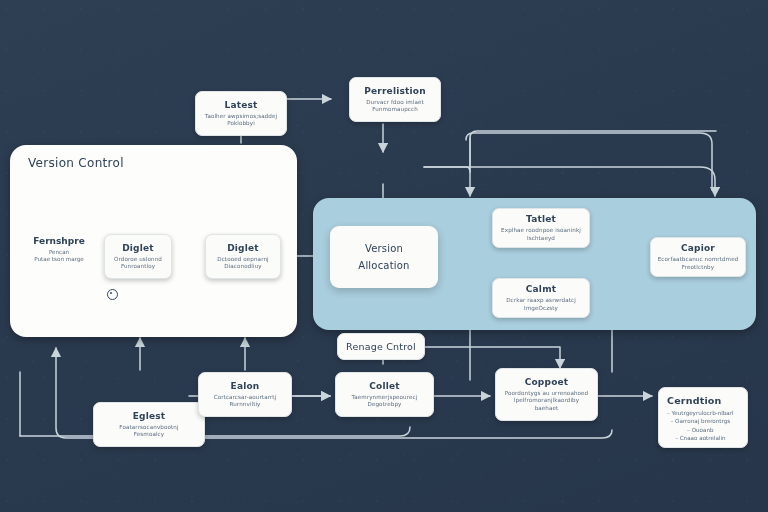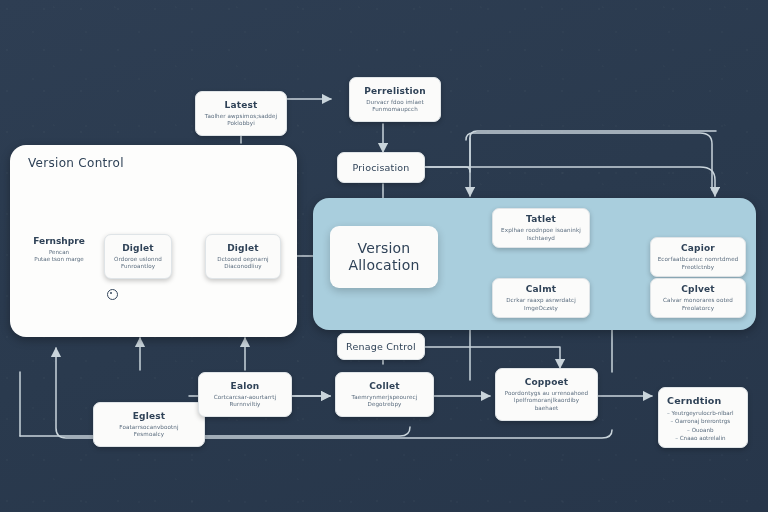--- a/index.html
+++ b/index.html
@@ -48,21 +48,21 @@
   }
   .node .s{
     font-size:5.6px;color:#596b7d;line-height:7.4px;
     margin-top:2px;letter-spacing:.1px;
     filter:blur(.28px);
   }
   .node.plain{padding:4px 8px;}
   .node.plain .t{font-size:9.5px;font-weight:normal;}
 
   .node.hero{border:none;border-radius:9px;box-shadow:0 3px 8px rgba(0,0,0,0.20);}
-  .node.hero .t{font-size:14px;font-weight:normal;line-height:17px;letter-spacing:.2px;}
+  .node.hero .t{font-size:10px;font-weight:normal;line-height:17px;letter-spacing:.2px;}
 
   
   .node.listcard{align-items:flex-start;justify-content:flex-start;padding:7px 8px;}
   .node.listcard .t{font-size:9.5px;text-align:left;}
   .node.listcard ul{margin:3px 0 0 0;padding:0;list-style:none;}
   .node.listcard li{
     font-size:5.6px;color:#596b7d;line-height:8.4px;
     white-space:nowrap;filter:blur(.28px);
   }
   .node.listcard li:before{content:"–  ";color:#7b8c9c;}
@@ -160,23 +160,20 @@
     <div class="s">Taolher awpsimos;saddej
 Poklobbyi</div>
   </div>
 
   <div class="node" style="left:337px;top:77px;width:92px;height:45px;margin-left:12px;">
     <div class="t">Perrelistion</div>
     <div class="s">Durvacr fdoo imlaet
 Funmomaupcch</div>
   </div>
 
-  <div class="node plain" style="left:337px;top:152px;width:88px;height:31px;">
-    <div class="t">Priocisation</div>
-  </div>
 
   <div style="position:absolute;left:14px;top:236px;width:90px;text-align:center;">
     <div style="font-size:9px;font-weight:bold;color:#2f4257;line-height:11px;">Fernshpre</div>
     <div style="font-size:5.6px;color:#596b7d;line-height:7.4px;margin-top:2px;filter:blur(.28px);white-space:pre-line;">Pencan
 Putae tson marge</div>
   </div>
 
   <div class="node" style="left:104px;top:234px;width:68px;height:45px;">
     <div class="t">Diglet</div>
     <div class="s" style="white-space:pre-line;">Ordoroe uslonnd
@@ -207,25 +204,20 @@
     <div class="s" style="white-space:pre-line;">Dcrkar raaxp asrwrdatcj
 ImgeOczsty</div>
   </div>
 
   <div class="node" style="left:650px;top:237px;width:96px;height:40px;">
     <div class="t">Capior</div>
     <div class="s" style="white-space:pre-line;">Ecorfaatbcanuc nomrtdmed
 Freotlctnby</div>
   </div>
 
-  <div class="node" style="left:650px;top:278px;width:96px;height:40px;">
-    <div class="t">Cplvet</div>
-    <div class="s" style="white-space:pre-line;">Calvar monorares ooted
-Freolatorcy</div>
-  </div>
 
   <div class="node plain" style="left:337px;top:333px;width:88px;height:27px;">
     <div class="t">Renage Cntrol</div>
   </div>
 
   <div class="node" style="left:93px;top:372px;width:112px;height:45px;margin-top:30px;">
     <div class="t">Eglest</div>
     <div class="s" style="white-space:pre-line;">Foatarrsocanvbootnj
 Fesmoalcy</div>
   </div>

